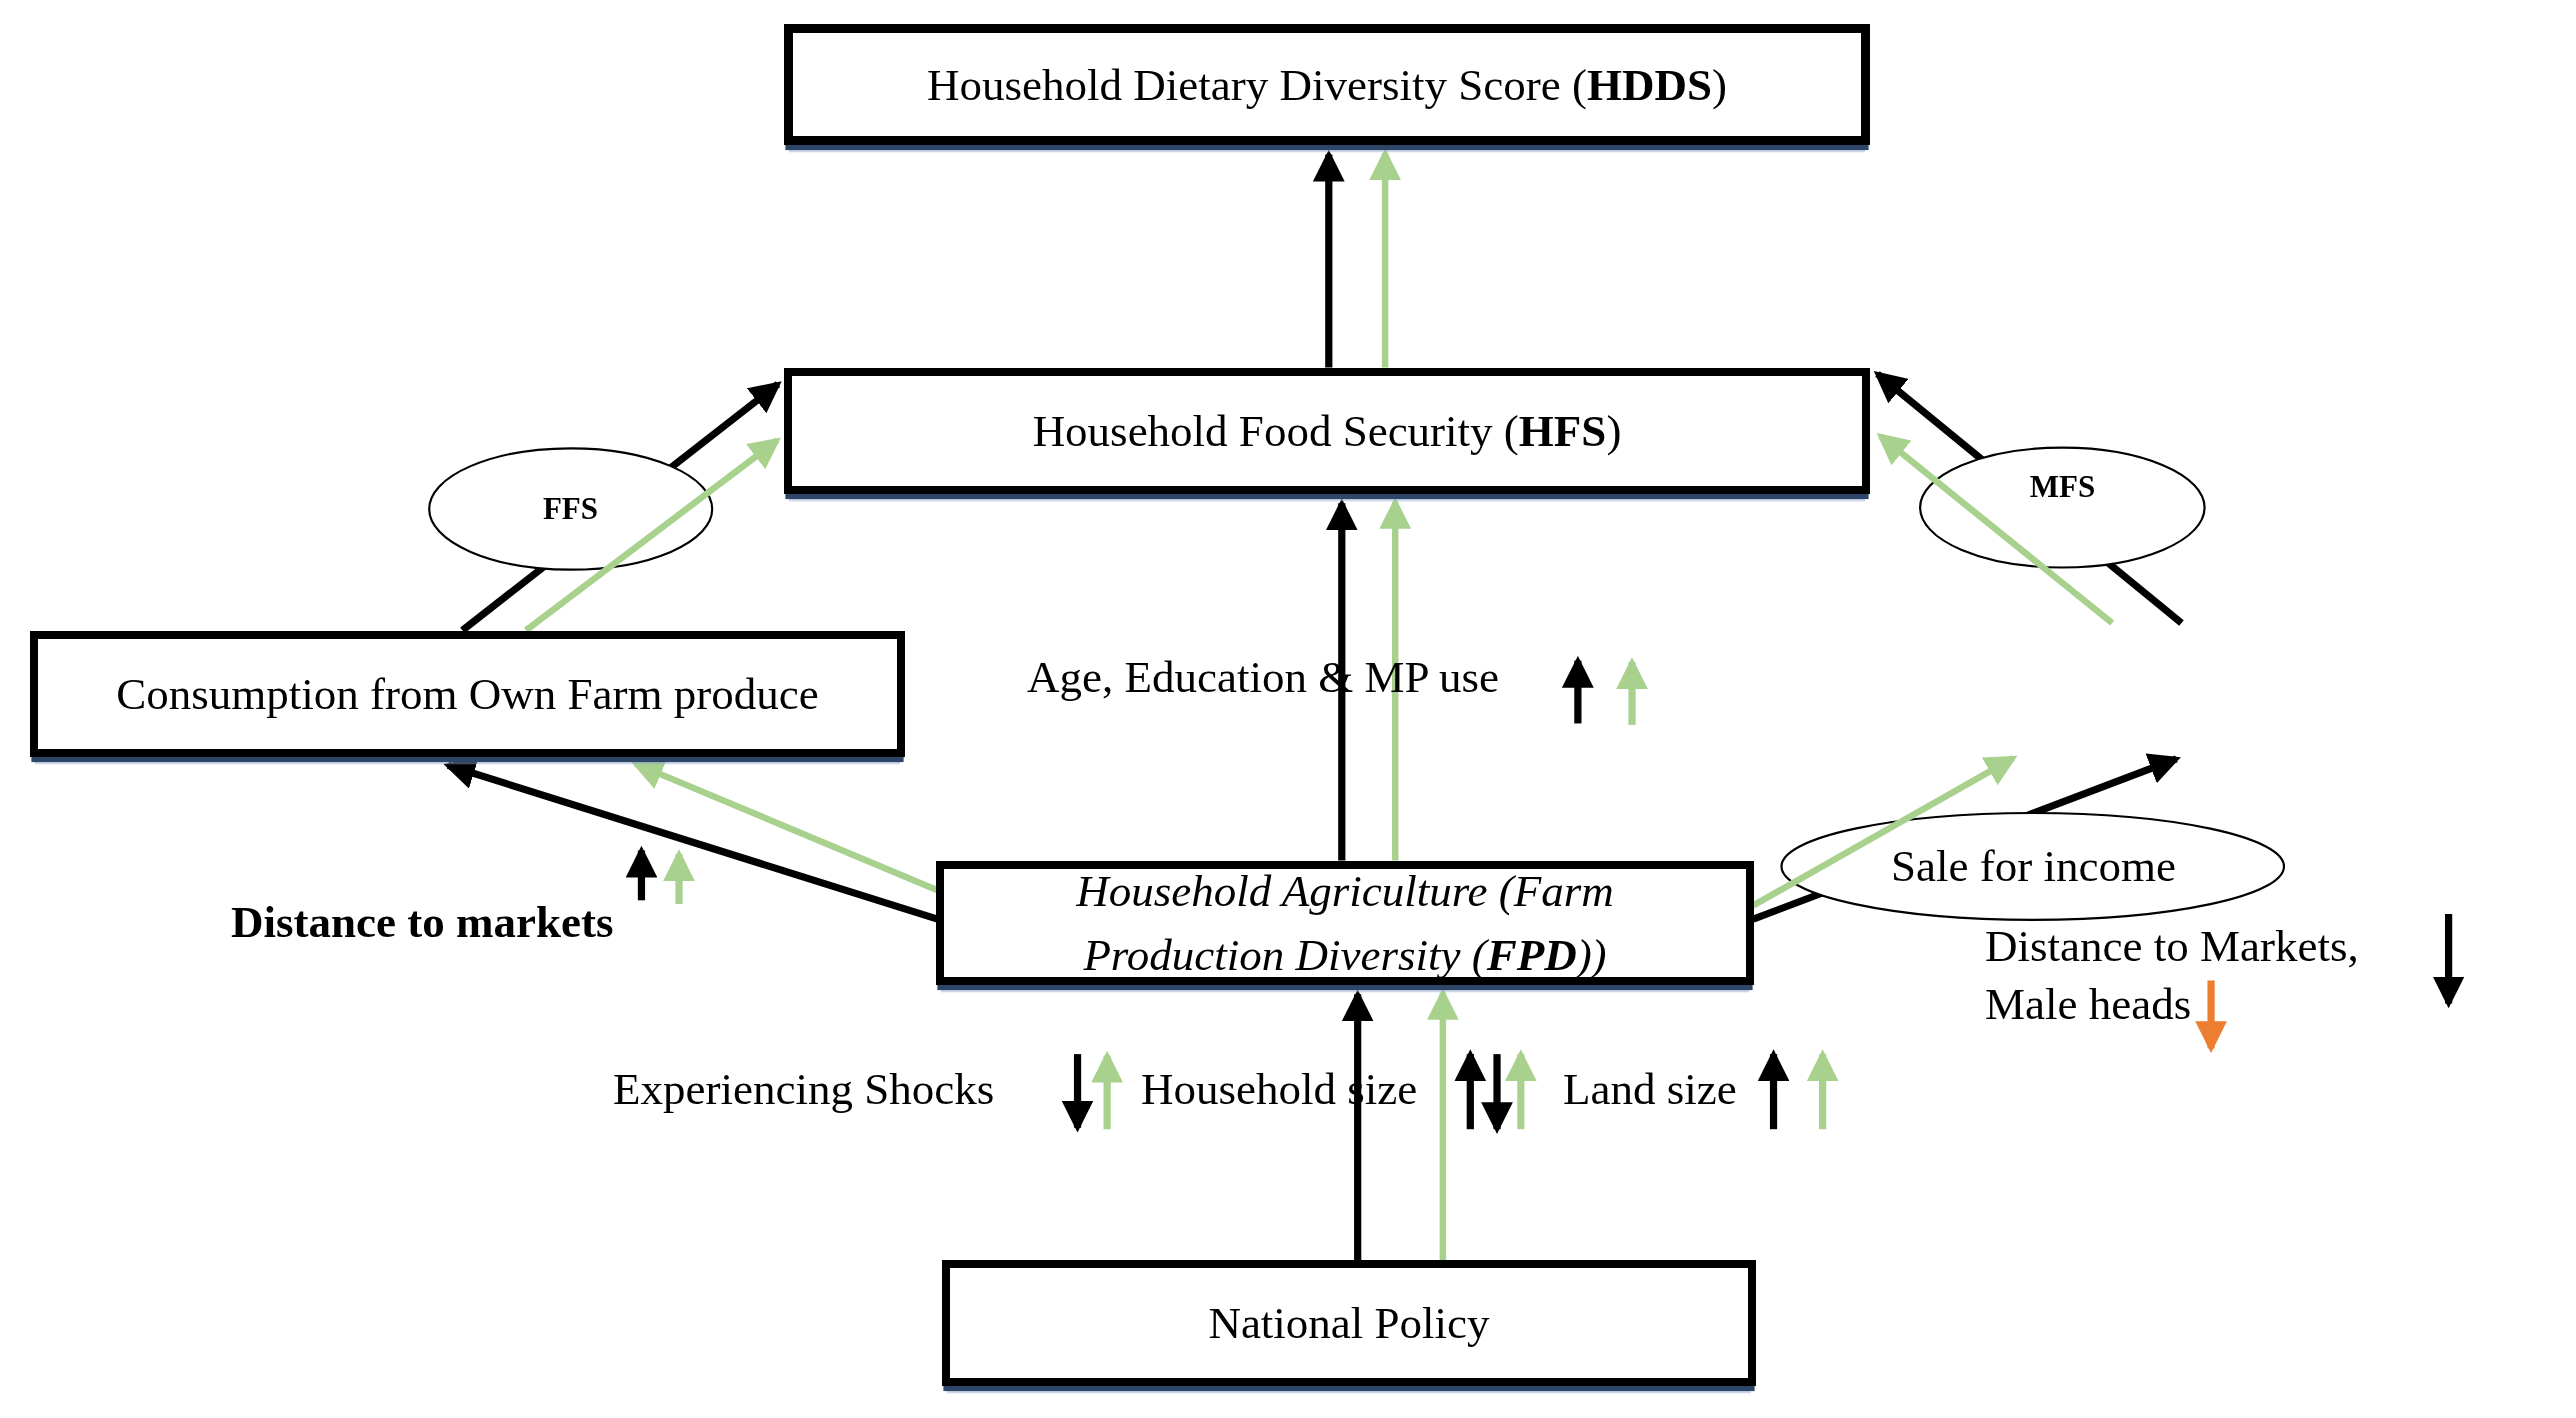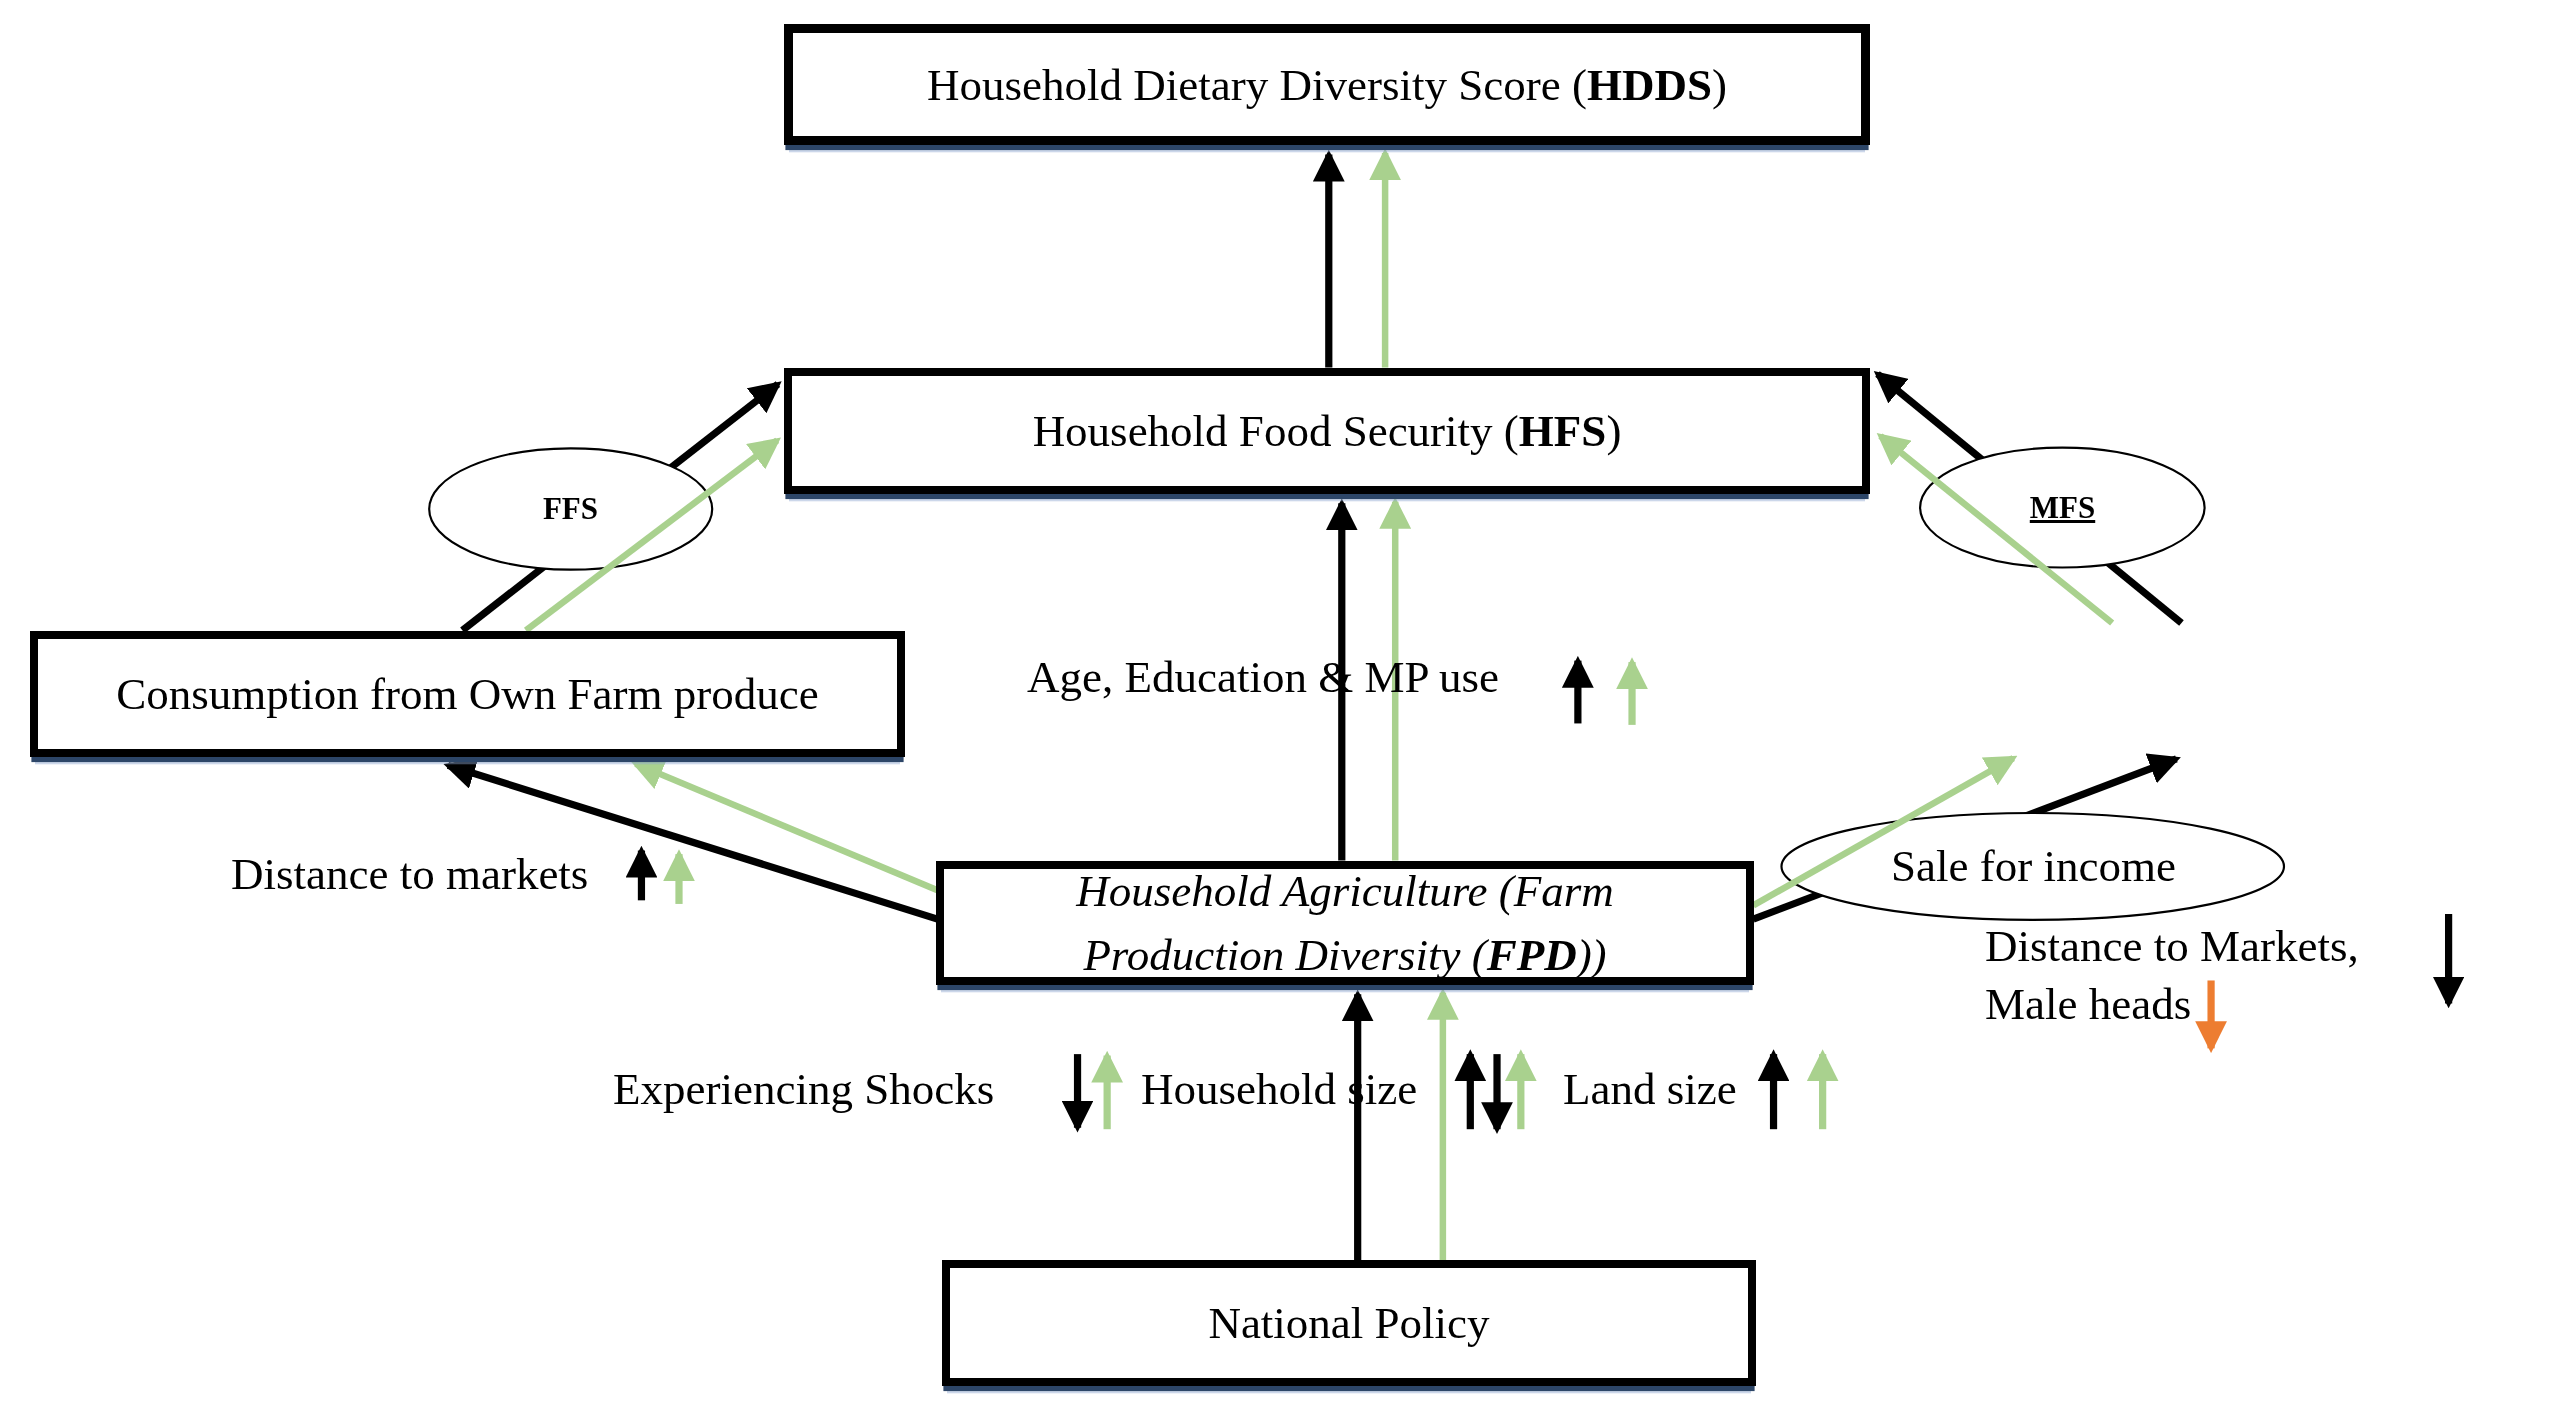--- a/index.html
+++ b/index.html
@@ -103,25 +103,25 @@
 
   <div class="box" style="left:936px; top:861px; width:818px; height:124px;font-style:italic;">
     <span><span>Household Agriculture (Farm</span><br><span>Production Diversity (</span><b>FPD</b><span>))</span></span>
   </div>
 
   <div class="box" style="left:942px; top:1260px; width:814px; height:126px;">
     <span>National Policy</span>
   </div>
 
   <div class="lbl center ellipse-label" style="left:426px; top:482px; width:289px;">FFS</div>
-  <div class="lbl center ellipse-label" style="left:1918px; top:481px; width:289px;text-decoration:underline;">MFS</div>
+  <div class="lbl center ellipse-label" style="left:1918px; top:460px; width:289px;">MFS</div>
   <div class="lbl center" style="left:1782px; top:840px; width:503px;">Sale for income</div>
 
   <div class="lbl" style="left:1027px; top:651px;">Age, Education &amp; MP use</div>
-  <div class="lbl" style="left:231px; top:848px;">Distance to markets</div>
+  <div class="lbl" style="left:231px; top:896px;font-weight:bold;">Distance to markets</div>
   <div class="lbl two-line" style="left:1985px; top:917px;">
     <span>Distance to Markets,</span><br>
     <span>Male heads</span>
   </div>
   <div class="lbl" style="left:613px; top:1063px;">Experiencing Shocks</div>
   <div class="lbl" style="left:1141px; top:1063px;">Household size</div>
   <div class="lbl" style="left:1563px; top:1063px;">Land size</div>
 
 </div>
 

